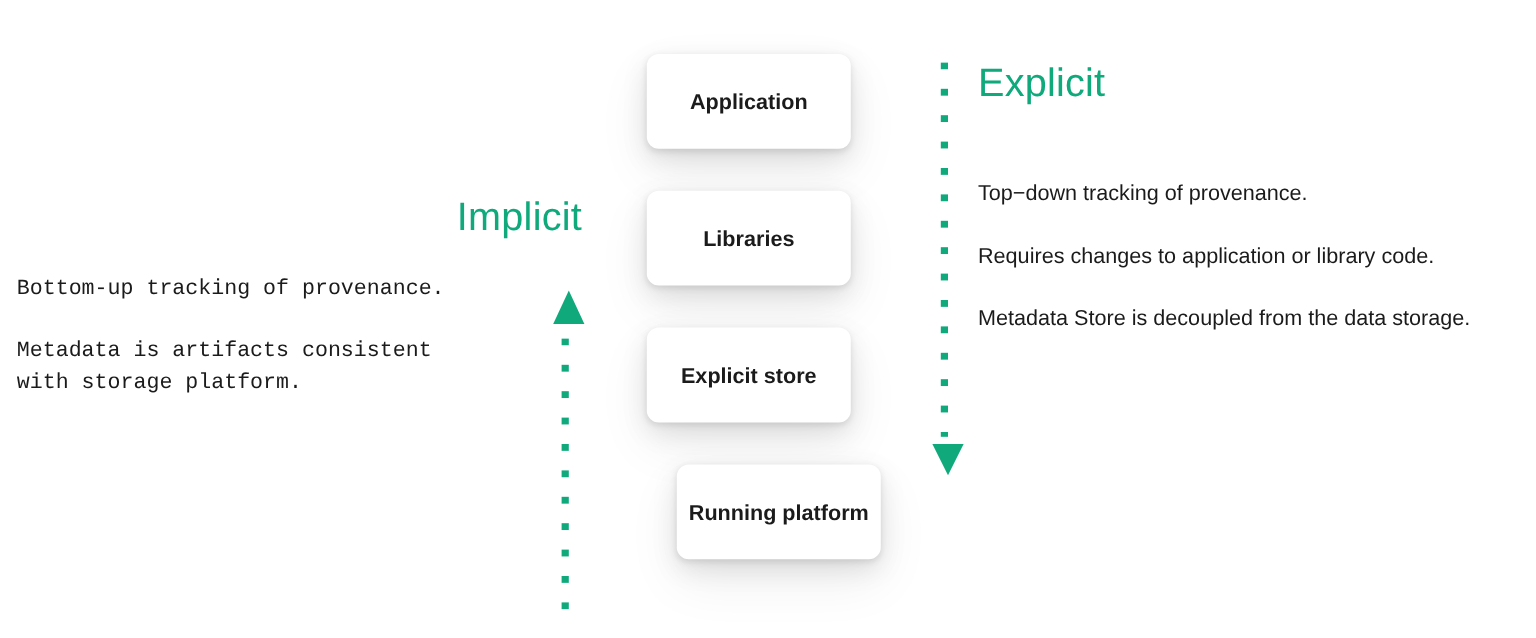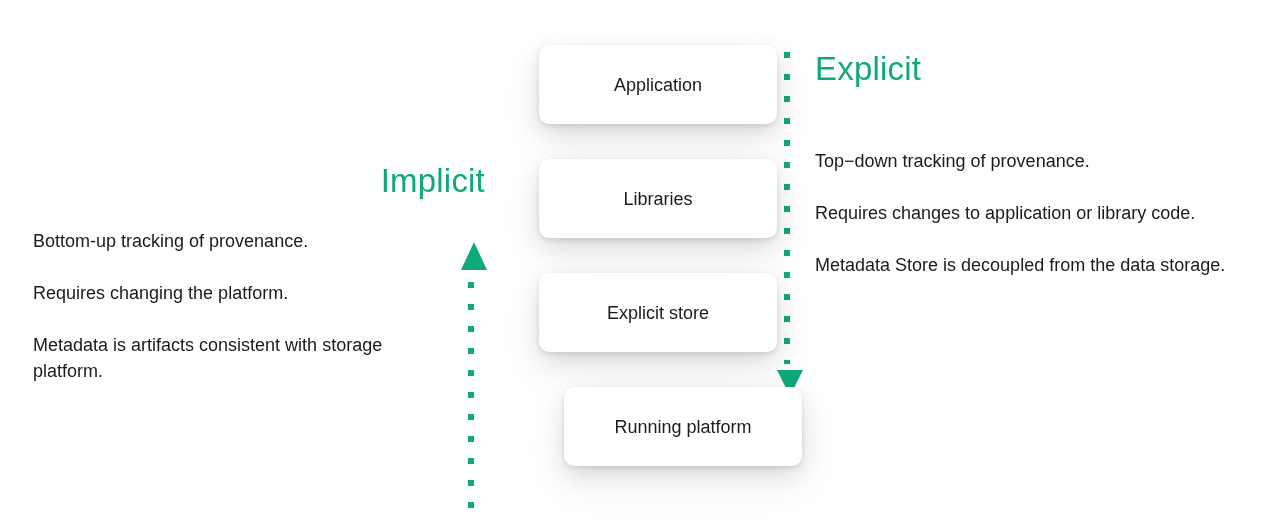--- a/index.html
+++ b/index.html
@@ -43,23 +43,24 @@
   }
 
   
   .text-col {
     position: absolute;
     font-size: 18px;
     color: #1b1b1b;
     line-height: 26px;
   }
   #col-implicit {
-    left: 33px;
+    left: 14px;
     top: 228px;
     width: 390px;
+    font-family: Liberation Mono, monospace;
   }
   #col-explicit {
     left: 815px;
     top: 148px;
     width: 450px;
   }
   .text-col p {
     margin: 0 0 26px 0;
   }
   .text-col p:last-child {
@@ -69,33 +70,34 @@
   
   #card-stack {
     position: absolute;
     left: 539px;
     top: 45px;
     width: 201px;
   }
   .card {
     position: relative;
     box-sizing: border-box;
-    width: 238px;
+    width: 170px;
     height: 79px;
     margin-bottom: 35px;
     background: #ffffff;
     border-radius: 10px;
     box-shadow:
       0 2px 5px rgba(0,0,0,0.10),
       0 8px 22px rgba(0,0,0,0.10),
       0 18px 44px rgba(0,0,0,0.07);
     display: flex;
     align-items: center;
     justify-content: center;
     text-align: center;
+    font-weight: bold;
   }
   .card:last-child {
     margin-bottom: 0;
     margin-left: 25px;
   }
   .card-label {
     font-size: 18px;
     color: #1b1b1b;
     line-height: 24px;
     padding: 0 10px;
@@ -148,21 +150,20 @@
 <body>
 
 <div id="canvas">
 
   <div class="heading" id="heading-implicit">Implicit</div>
 
   <div class="heading" id="heading-explicit">Explicit</div>
 
   <div class="text-col" id="col-implicit">
     <p>Bottom-up tracking of provenance.</p>
-    <p>Requires changing the platform.</p>
     <p>Metadata is artifacts consistent with storage platform.</p>
   </div>
 
   <div class="text-col" id="col-explicit">
     <p>Top−down tracking of provenance.</p>
     <p>Requires changes to application or library code.</p>
     <p>Metadata Store is decoupled from the data storage.</p>
   </div>
 
   <div class="arrow" id="arrow-implicit">

